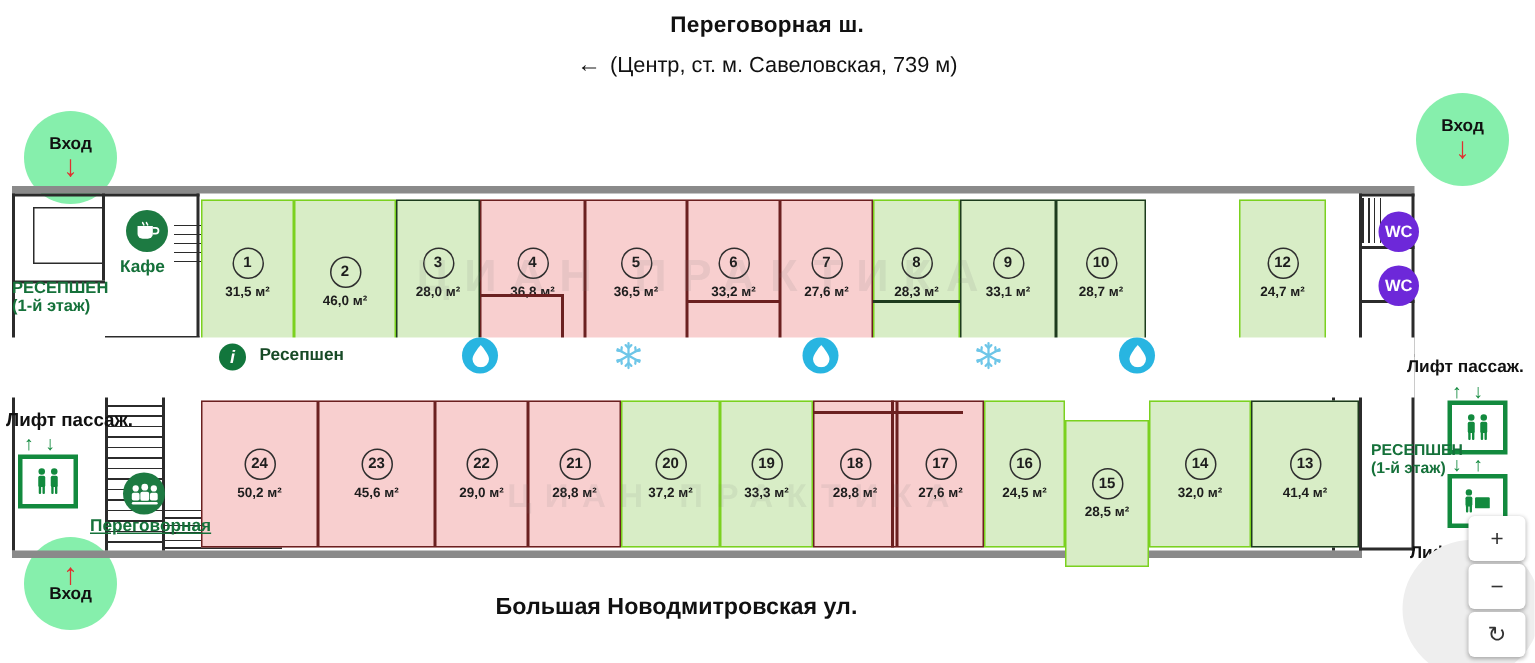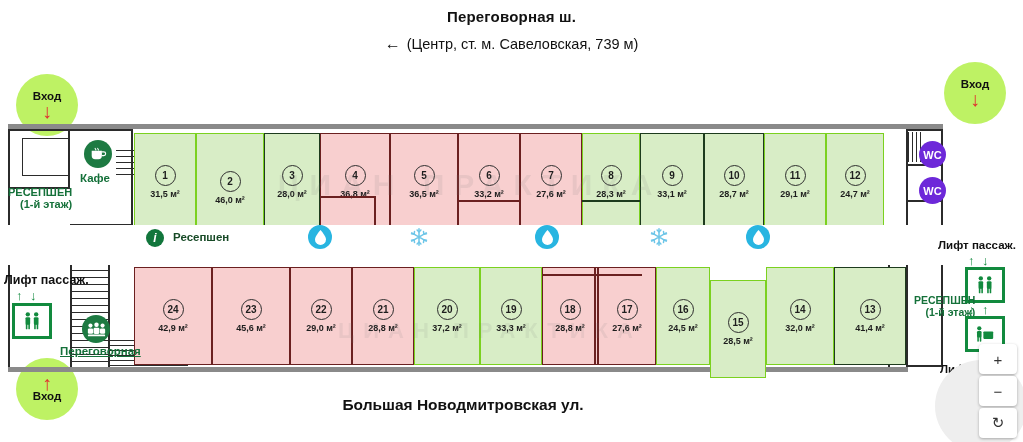--- a/index.html
+++ b/index.html
@@ -15,28 +15,28 @@
   #street-top{
     position:absolute;left:0;top:8px;width:1023px;text-align:center;
     font-size:15px;font-weight:bold;letter-spacing:.2px;
   }
   #street-top-sub{
     position:absolute;left:0;top:36px;width:1023px;text-align:center;
     font-size:14.5px;font-weight:normal;
   }
   #street-top-sub .arrow{display:inline-block;margin-right:6px;font-size:16px;line-height:1;}
   #street-bottom{
-    position:absolute;left:12px;top:396px;width:902px;text-align:center;
+    position:absolute;left:0;top:396px;width:902px;text-align:center;
     font-size:15.5px;font-weight:bold;
   }
 
   
   .entrance{
     position:absolute;width:62px;height:62px;border-radius:50%;
-    background:#bef264;display:flex;flex-direction:column;
+    background:#86efac;display:flex;flex-direction:column;
     align-items:center;justify-content:center;
   }
   .entrance .lbl{font-size:11.5px;font-weight:bold;color:#111;line-height:1;}
   .entrance .ar{color:#e03030;font-size:20px;line-height:.8;font-weight:bold;}
   #entrance-top-left{left:16px;top:74px;}
   #entrance-top-right{left:944px;top:62px;}
   #entrance-bottom-left{left:16px;top:358px;}
 
   
   #building{
@@ -69,21 +69,21 @@
   #corridor{
     position:absolute;left:8px;top:225px;width:935px;height:40px;background:#ffffff;
   }
   .corr-icon{position:absolute;border-radius:50%;display:flex;align-items:center;justify-content:center;}
   .ci-solid{background:#28b5e1;color:#fff;}
   .ci-info{background:#12763c;color:#fff;}
   .ci-plain{background:transparent;color:#6ec6e8;}
   .corr-label{position:absolute;font-size:11.5px;font-weight:bold;color:#174a26;}
 
   
-  .sidetxt{position:absolute;font-weight:bold;color:#15713a;line-height:1.12;text-align:right;}
+  .sidetxt{position:absolute;font-weight:bold;color:#15713a;line-height:1.12;}
   .sidetxt.dark{color:#111;}
 
   
   .greenbox{
     position:absolute;border:3px solid #128a3e;background:#fff;
     display:flex;align-items:center;justify-content:center;
   }
   .arrows{position:absolute;color:#128a3e;font-size:13px;font-weight:bold;letter-spacing:2px;}
 
   
@@ -219,32 +219,28 @@
       <div class="area">28,3 м²</div>
     </div>
   <div class="unit green dark" style="left:632px;top:9px;width:64px;height:97px;">
       <div class="num">9</div>
       <div class="area">33,1 м²</div>
     </div>
   <div class="unit green dark" style="left:696px;top:9px;width:60px;height:97px;">
       <div class="num">10</div>
       <div class="area">28,7 м²</div>
     </div>
-  <div class="unit green" style="left:756px;top:9px;width:62px;height:97px;">
-      <div class="num">11</div>
-      <div class="area">29,1 м²</div>
-    </div>
   <div class="unit green" style="left:818px;top:9px;width:58px;height:97px;">
       <div class="num">12</div>
       <div class="area">24,7 м²</div>
     </div>
 
   <div class="unit pink" style="left:126px;top:143px;width:78px;height:98px;">
       <div class="num">24</div>
-      <div class="area">42,9 м²</div>
+      <div class="area">50,2 м²</div>
     </div>
   <div class="unit pink" style="left:204px;top:143px;width:78px;height:98px;">
       <div class="num">23</div>
       <div class="area">45,6 м²</div>
     </div>
   <div class="unit pink" style="left:282px;top:143px;width:62px;height:98px;">
       <div class="num">22</div>
       <div class="area">29,0 м²</div>
     </div>
   <div class="unit pink" style="left:344px;top:143px;width:62px;height:98px;">

